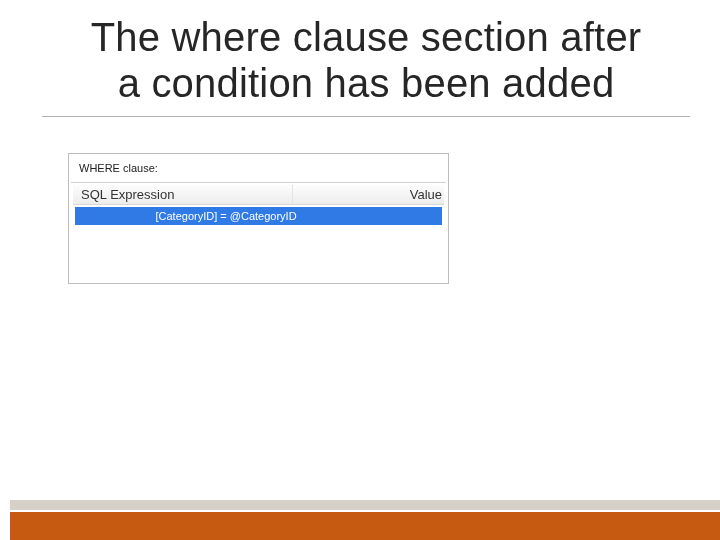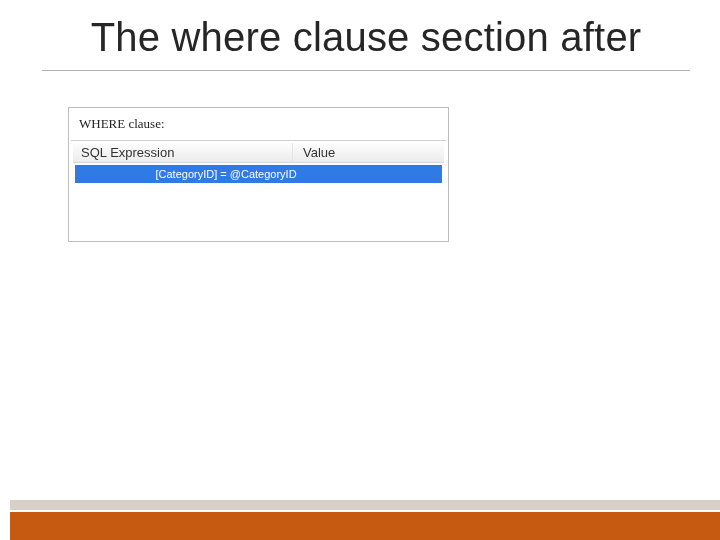--- a/index.html
+++ b/index.html
@@ -21,39 +21,38 @@
   }
   .panel-wrap {
     margin: 36px 0 0 60px;
     width: 385px;
   }
   .panel {
     border: 1px solid #bdbdbd;
     background: #fff;
   }
   .panel-label {
-    font-size: 13px;
+    font-size: 11px;
     color: #222;
     padding: 6px 6px 6px 8px;
-    font-family: Liberation Serif, serif;
   }
   .grid {
     border-top: 1px solid #d0d0d0;
   }
   .grid-header {
     display: flex;
     background: linear-gradient(#fdfdfd, #ececec);
     border-bottom: 1px solid #d8d8d8;
     font-size: 13px;
     color: #333;
     height: 20px;
     align-items: center;
   }
   .col-expr { width: 218px; padding-left: 6px; border-right: 1px solid #e3e3e3; height: 100%; display:flex; align-items:center; }
-  .col-val  { flex: 1; padding-left: 6px; }
+  .col-val  { flex: 1; padding-left: 6px; text-align: right; }
   .grid-body { height: 74px; background: #fff; }
   .grid-row {
     display: flex;
     height: 18px;
     font-size: 11px;
     align-items: center;
   }
   .grid-row.selected {
     background: #2f7ae5;
     color: #fff;
@@ -68,20 +67,21 @@
   .footer-top { height: 10px; background: #d6d0c8; }
   .footer-main { height: 30px; background: #c65a11; }
 </style>
 </head>
 <body>
 
 <div class="slide">
 
   <h1 class="title">
     <span>The where clause section after</span><br>
+    <span>a condition has been added</span>
   </h1>
   <div class="title-underline"></div>
 
   <div class="panel-wrap">
     <div class="panel">
       <div class="panel-label">WHERE clause:</div>
       <div class="grid">
         <div class="grid-header">
           <div class="col-expr">SQL Expression</div>
           <div class="col-val">Value</div>

